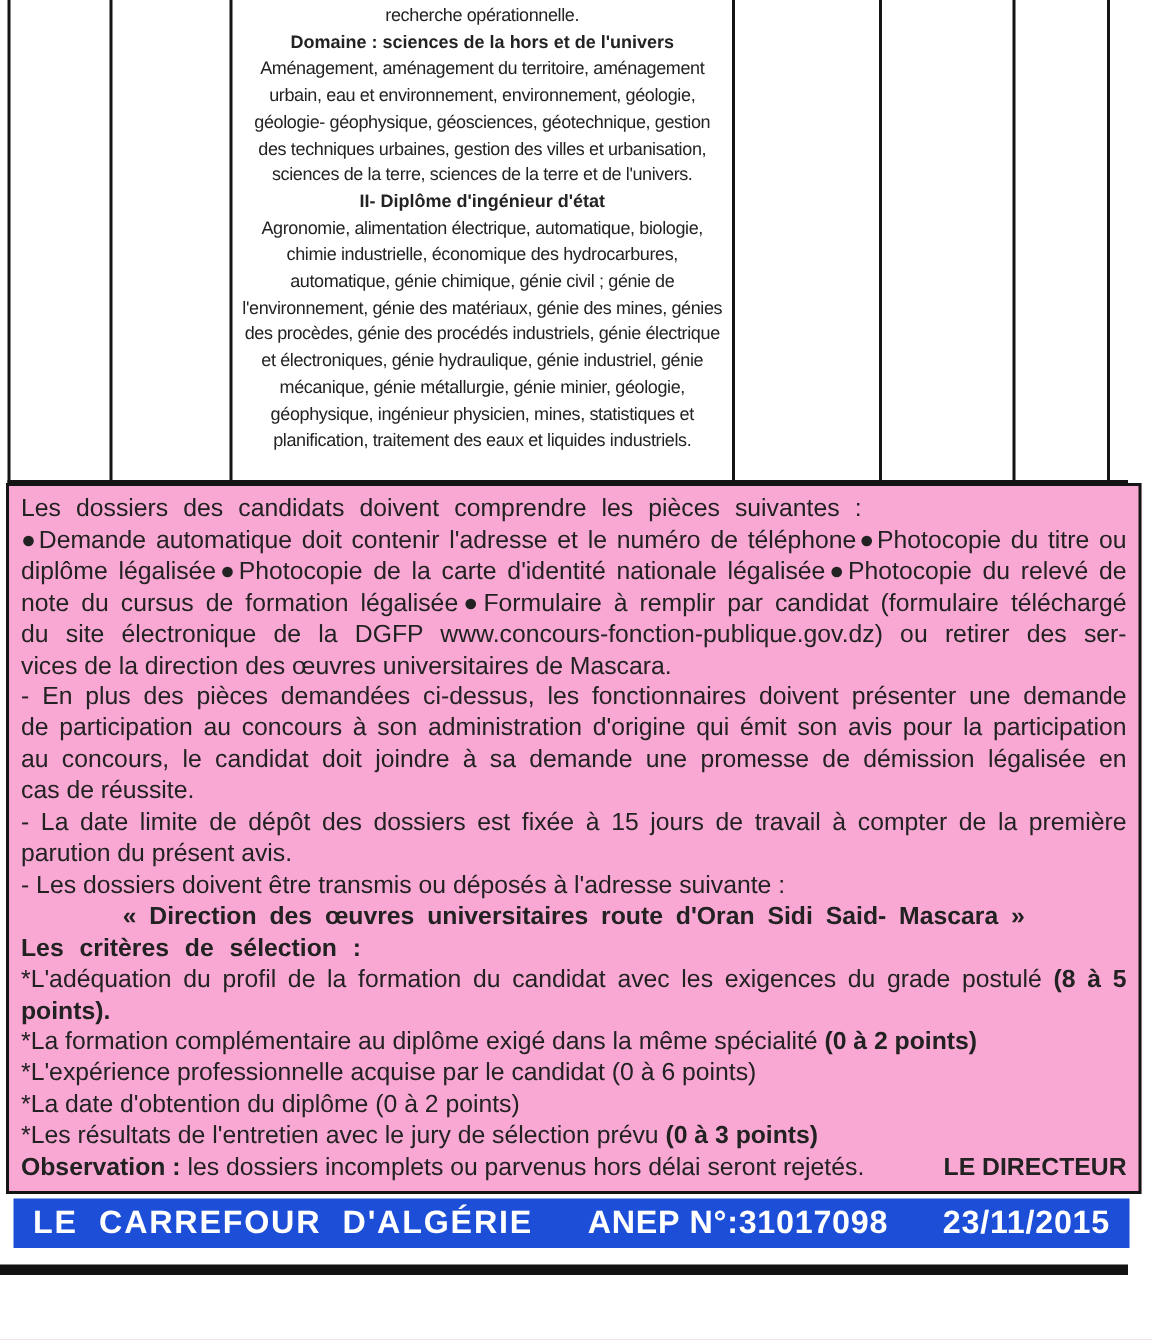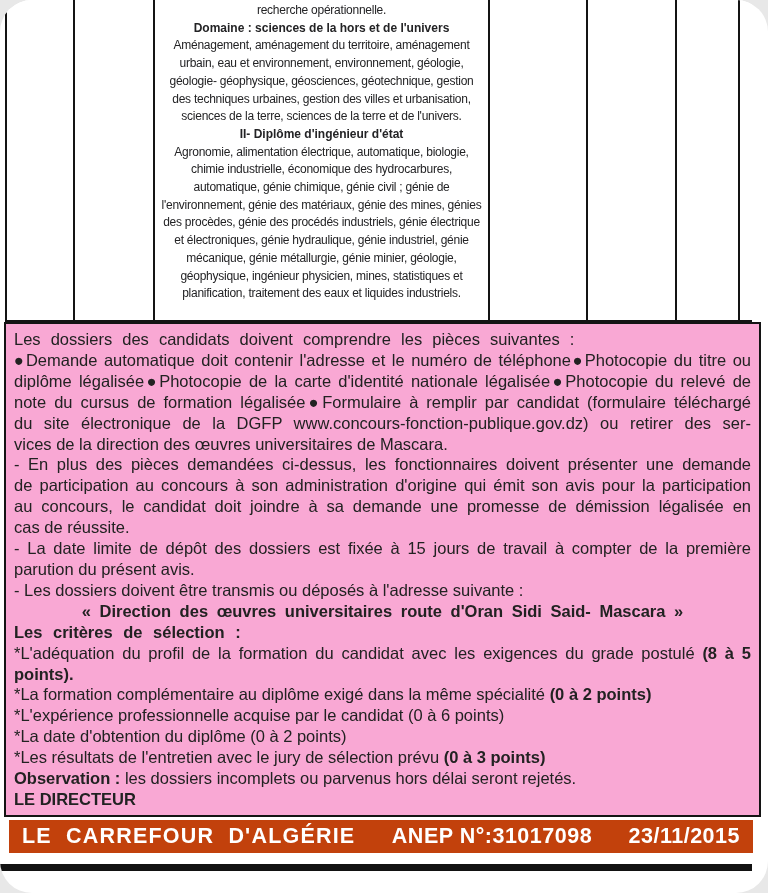--- a/index.html
+++ b/index.html
@@ -1,18 +1,18 @@
 <!DOCTYPE html>
 <html><head>
 <meta charset="utf-8">
 <style>
   html,body{margin:0;padding:0;background:#e8e8e8;}
   .page{
     width:768px;height:893px;background:#ffffff;position:relative;
-    font-family:"Liberation Sans",sans-serif;color:#1d1d1f;overflow:hidden;border-radius:32px;
+    font-family:"Liberation Sans",sans-serif;color:#1d1d1f;overflow:hidden;
   }
   
   .ttable{
     display:flex;margin-left:5px;width:747px;height:322px;
     border-left:2px solid #141414;border-bottom:2px solid #141414;
     box-sizing:border-box;background:#fff;
   }
   .tcell{border-right:2px solid #141414;height:100%;box-sizing:border-box;overflow:hidden;flex:none;}
   .c1{width:68px;} .c2{width:80px;} .c3{width:335px;text-align:center;padding-top:2px;}
   .c4{width:98px;} .c5{width:89px;} .c6{width:63px;}
@@ -22,25 +22,25 @@
   .bodybox{
     margin-left:4px;width:757px;border:2px solid #141414;box-sizing:border-box;
     padding:5px 8px 5px 8px;background:#f9a8d4;
   }
   .bline{font-size:16.5px;line-height:20.9px;color:#222;}
   .bline .b, .bline b{font-weight:bold;}
   .ws{word-spacing:5.5px;}
   .just{text-align:justify;text-align-last:justify;}
   .center{text-align:center;font-weight:bold;word-spacing:4px;}
   .crit{font-weight:bold;word-spacing:6px;}
-  .split{display:flex;justify-content:space-between;flex-direction:column;}
+  .split{display:flex;justify-content:space-between;}
   .split .sig{font-weight:bold;}
   
   .bar{
-    margin:3px 0 0 9px;width:744px;height:33px;background:#c2410c;
+    margin:3px 0 0 9px;width:744px;height:33px;background:#1d4ed8;
     display:flex;align-items:center;justify-content:space-between;
     padding:0 13px;box-sizing:border-box;color:#ffffff;font-weight:bold;
   }
   .bar span{font-size:21.5px;white-space:nowrap;}
   .bar .paper{letter-spacing:1.2px;word-spacing:7px;}
   .bar .anep{letter-spacing:0.5px;}
   .bar .date{letter-spacing:0.5px;}
   .thickline{margin-top:11px;width:752px;height:7px;background:#121212;}
 </style>
 </head>

